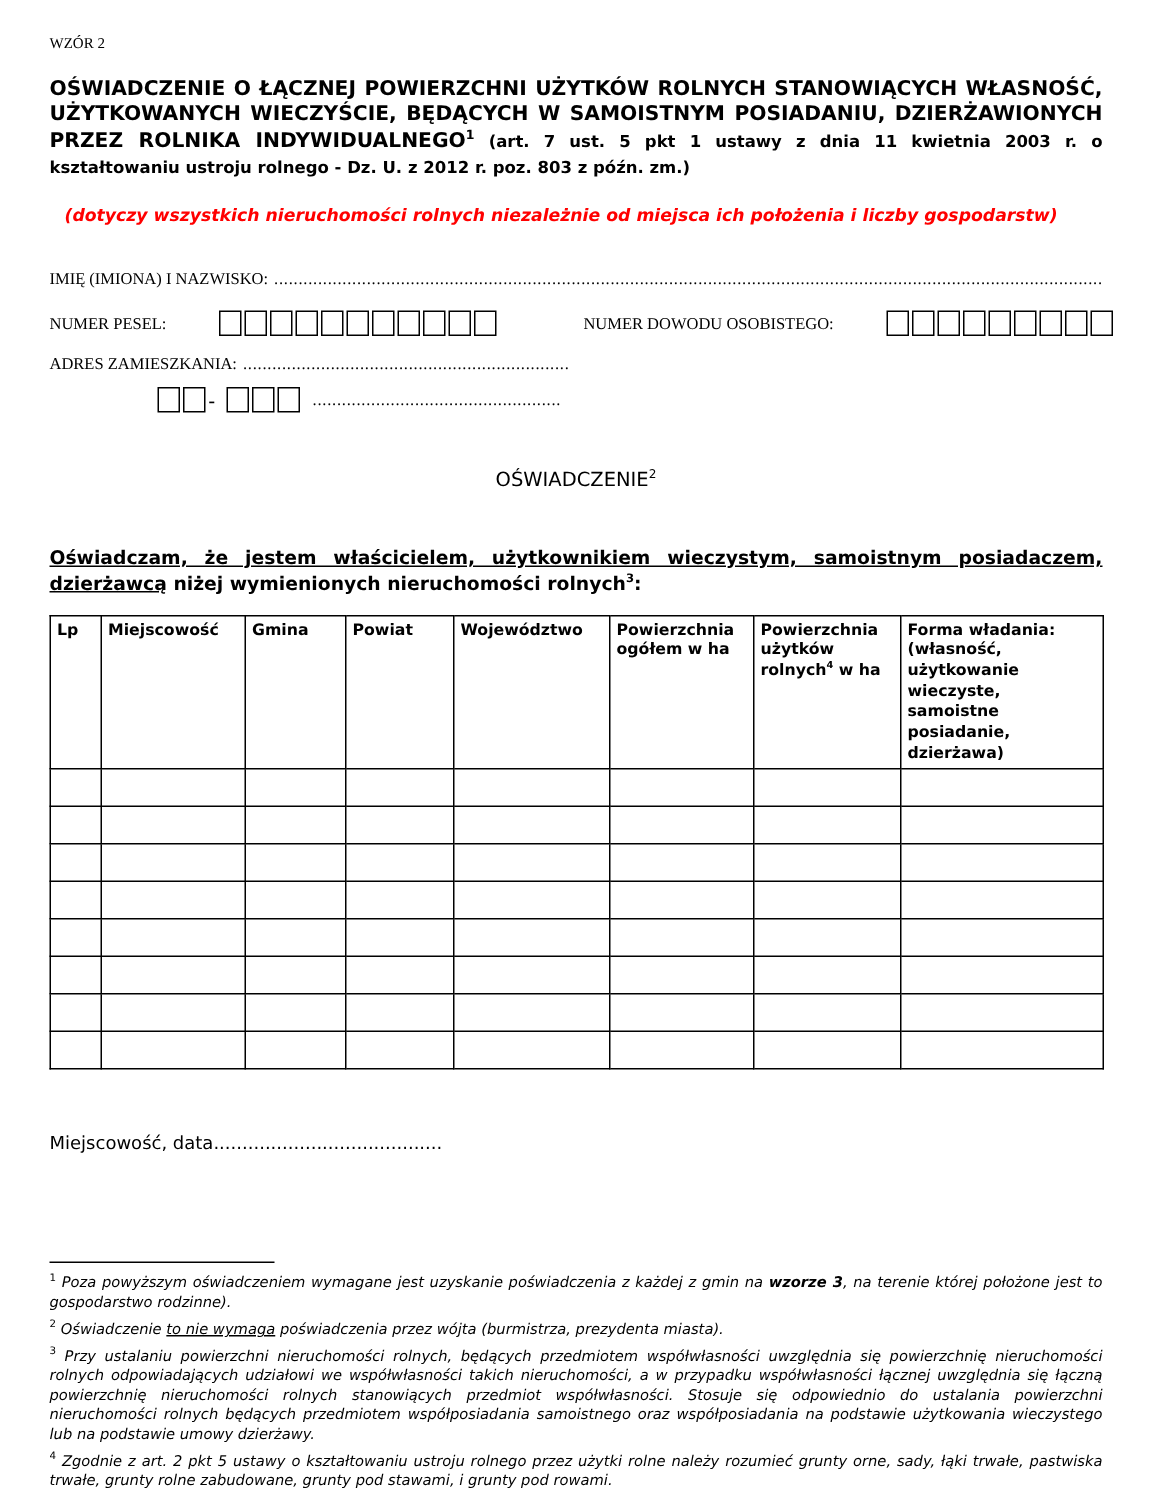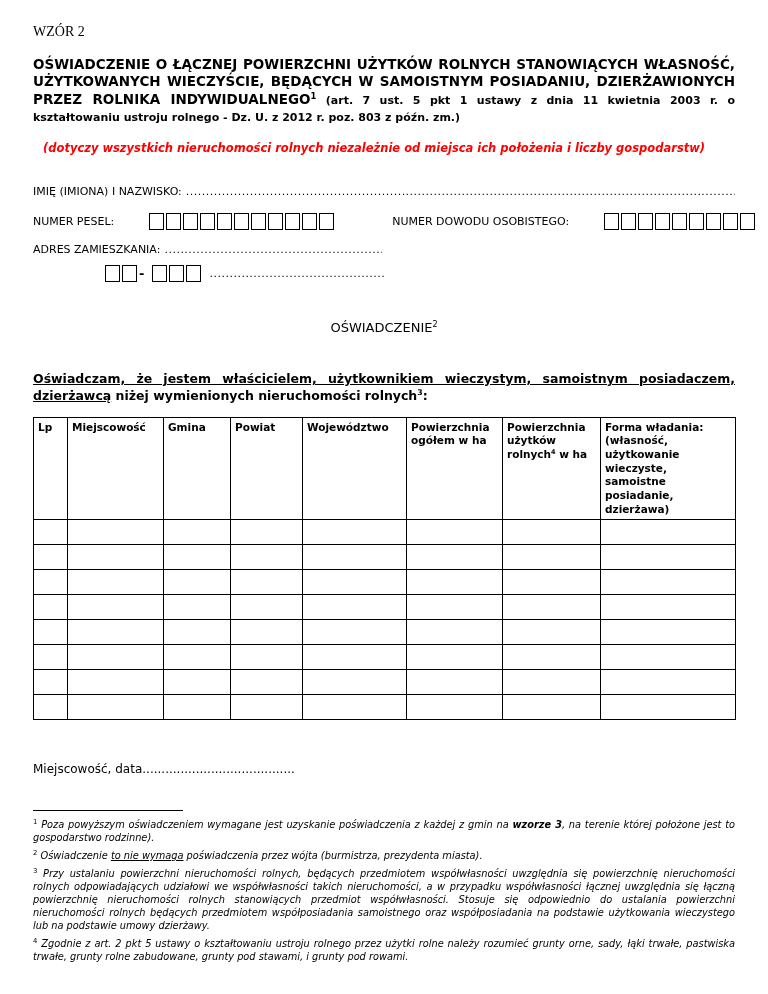--- a/index.html
+++ b/index.html
@@ -1,26 +1,26 @@
 <!DOCTYPE html>
 <html><head>
 <meta charset="utf-8">
 <style>
   html,body{margin:0;padding:0;}
   body{
     width:768px;height:994px;overflow:hidden;background:#ffffff;color:#000;
     font-family:"DejaVu Sans","Liberation Sans",sans-serif;
   }
   .page{padding:24px 33px 0 33px;}
-  .corner{font-family:"Liberation Serif",serif;font-size:14px;}
+  .corner{font-family:"Liberation Serif",serif;font-size:10px;}
   sup{font-size:0.62em;vertical-align:super;line-height:0;}
   .title{margin:16px 0 0 0;font-weight:bold;font-size:13.5px;line-height:1.28;text-align:justify;}
   .title .legal{font-size:11px;}
   .red-note{margin:5px 0 0 0;padding-left:10px;color:#ff0000;font-weight:bold;font-style:italic;font-size:11.5px;}
-  .row{display:flex;align-items:flex-end;font-size:11px;}
+  .row{display:flex;align-items:flex-end;font-size:11px;font-family:Liberation Serif, serif;}
   .row .label{white-space:nowrap;}
   .leader{overflow:hidden;white-space:nowrap;letter-spacing:0.5px;}
   .name-row{margin-top:30px;}
   .name-row .leader{flex:1;margin-left:4px;}
   .pesel-row{margin-top:15px;align-items:center;gap:29px;}
   .boxes{display:inline-flex;gap:2px;margin-left:6px;}
   .box{width:13px;height:15px;border:1px solid #000;background:#fff;display:inline-block;}
   .gap{width:34px;}
   .addr-row{margin-top:13px;}
   .addr-row .leader{width:218px;margin-left:4px;}
@@ -28,21 +28,21 @@
   .postal-row .hyphen{font-weight:bold;font-size:13px;margin:0 2px;}
   .postal-row .leader{width:175px;margin-left:8px;}
   .heading{margin:38px 0 0 0;text-align:center;font-size:13px;font-weight:normal;}
   .declaration{margin:36px 0 0 0;font-weight:bold;font-size:12.5px;line-height:1.35;text-align:justify;}
   .declaration .u{text-decoration:underline;}
   table{margin-top:12px;width:100%;border-collapse:collapse;table-layout:fixed;}
   th,td{border:1px solid #000;}
   th{font-size:10.5px;font-weight:bold;text-align:left;vertical-align:top;padding:3px 4px;line-height:1.3;}
   td{height:24px;padding:0 4px;font-size:11px;}
   .sig-row{margin-top:42px;display:flex;justify-content:space-between;font-size:12px;}
-  .footnotes{margin-top:34px;font-size:9.8px;font-style:italic;text-align:justify;line-height:1.32;}
+  .footnotes{margin-top:72px;font-size:9.8px;font-style:italic;text-align:justify;line-height:1.32;}
   .fn-sep{width:150px;border-top:1px solid #000;margin-bottom:8px;}
   .fn{margin:0 0 5px 0;}
   .fn sup{font-style:normal;font-size:0.7em;}
   .em-bold{font-weight:bold;}
   .em-bold-underline{font-weight:normal;text-decoration:underline;}
 </style>
 </head>
 <body>
 
 <div class="page">

